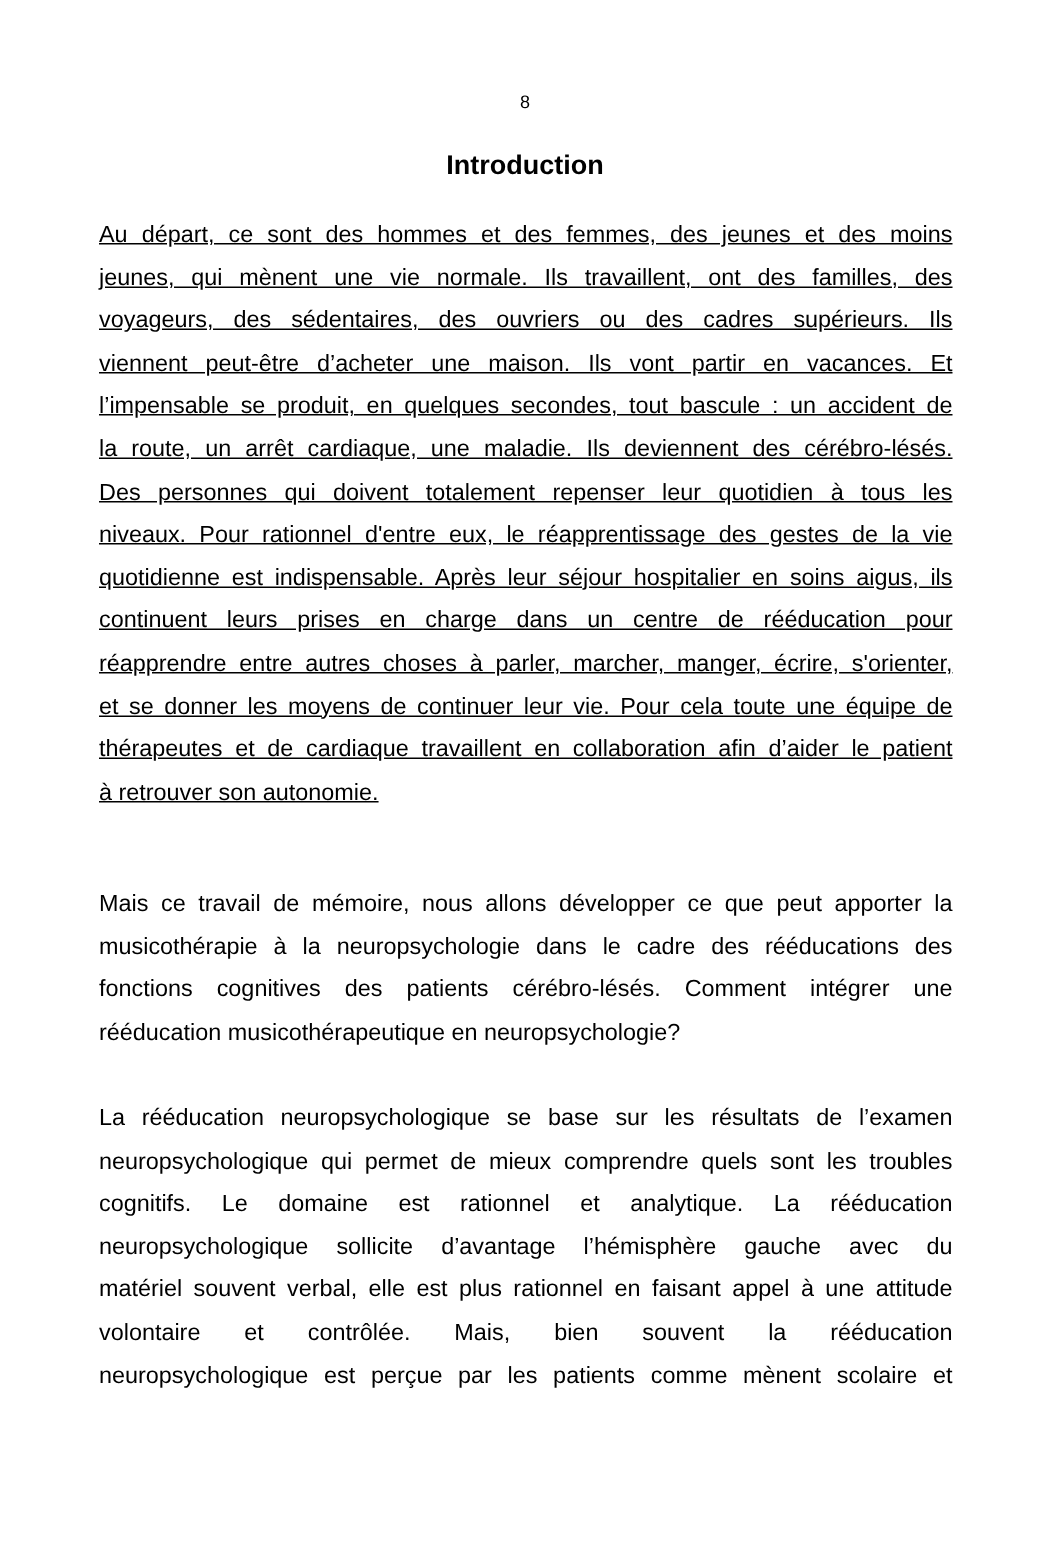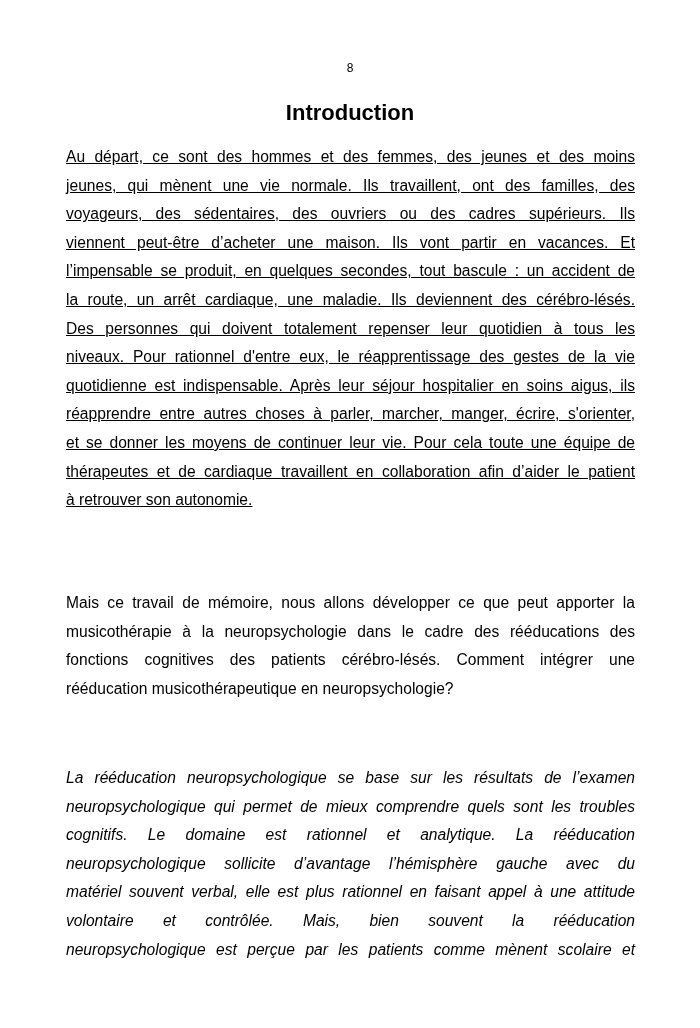--- a/index.html
+++ b/index.html
@@ -1,21 +1,21 @@
 <!DOCTYPE html>
 <html><head>
 <meta charset="utf-8">
 <style>
   html, body { margin: 0; padding: 0; background: #ffffff; }
   body { width: 700px; height: 1028px; position: relative; overflow: hidden;
          font-family: "Liberation Sans", sans-serif; color: #000; }
   .page-number { position: absolute; top: 61px; left: 0; width: 700px; text-align: center;
                  font-size: 12px; }
   .title { position: absolute; top: 100px; left: 0; width: 700px; text-align: center;
-           font-size: 22px; font-weight: bold; margin: 0; padding-left: 0; }
+           font-size: 18px; font-weight: bold; margin: 0; padding-left: 0; }
   .title span { display: inline-block; margin-left: 0; }
   .para { position: absolute; left: 66px; width: 569px; }
   .line { display: block; height: 28.6px; line-height: 28.6px; font-size: 15.6px;
           text-align: justify; text-align-last: justify; white-space: nowrap; }
   .line.last { text-align-last: left; }
 </style>
 </head>
 <body>
 
 <div class="page-number">8</div>
@@ -25,34 +25,35 @@
 <div class="para" style="top:143px;text-decoration:underline;">
   <span class="line">Au départ, ce sont des hommes et des femmes, des jeunes et des moins</span>
   <span class="line">jeunes, qui mènent une vie normale. Ils travaillent, ont des familles, des</span>
   <span class="line">voyageurs, des sédentaires, des ouvriers ou des cadres supérieurs. Ils</span>
   <span class="line">viennent peut-être d’acheter une maison. Ils vont partir en vacances. Et</span>
   <span class="line">l’impensable se produit, en quelques secondes, tout bascule : un accident de</span>
   <span class="line">la route, un arrêt cardiaque, une maladie. Ils deviennent des cérébro-lésés.</span>
   <span class="line">Des personnes qui doivent totalement repenser leur quotidien à tous les</span>
   <span class="line">niveaux. Pour rationnel d'entre eux, le réapprentissage des gestes de la vie</span>
   <span class="line">quotidienne est indispensable. Après leur séjour hospitalier en soins aigus, ils</span>
+  <span class="line">continuent leurs prises en charge dans un centre de rééducation pour</span>
   <span class="line">réapprendre entre autres choses à parler, marcher, manger, écrire, s'orienter,</span>
   <span class="line">et se donner les moyens de continuer leur vie. Pour cela toute une équipe de</span>
   <span class="line">thérapeutes et de cardiaque travaillent en collaboration afin d’aider le patient</span>
   <span class="line last">à retrouver son autonomie.</span>
 </div>
 
 <div class="para" style="top:589px;">
   <span class="line">Mais ce travail de mémoire, nous allons développer ce que peut apporter la</span>
   <span class="line">musicothérapie à la neuropsychologie dans le cadre des rééducations des</span>
   <span class="line">fonctions cognitives des patients cérébro-lésés. Comment intégrer une</span>
   <span class="line last">rééducation musicothérapeutique en neuropsychologie?</span>
 </div>
 
-<div class="para" style="top:764px;font-style:italic;">
+<div class="para" style="top:732px;">
   <span class="line">La rééducation neuropsychologique se base sur les résultats de l’examen</span>
   <span class="line">neuropsychologique qui permet de mieux comprendre quels sont les troubles</span>
   <span class="line">cognitifs. Le domaine est rationnel et analytique. La rééducation</span>
   <span class="line">neuropsychologique sollicite d’avantage l’hémisphère gauche avec du</span>
   <span class="line">matériel souvent verbal, elle est plus rationnel en faisant appel à une attitude</span>
   <span class="line">volontaire et contrôlée. Mais, bien souvent la rééducation</span>
   <span class="line">neuropsychologique est perçue par les patients comme mènent scolaire et</span>
 </div>
 
 </body></html>

